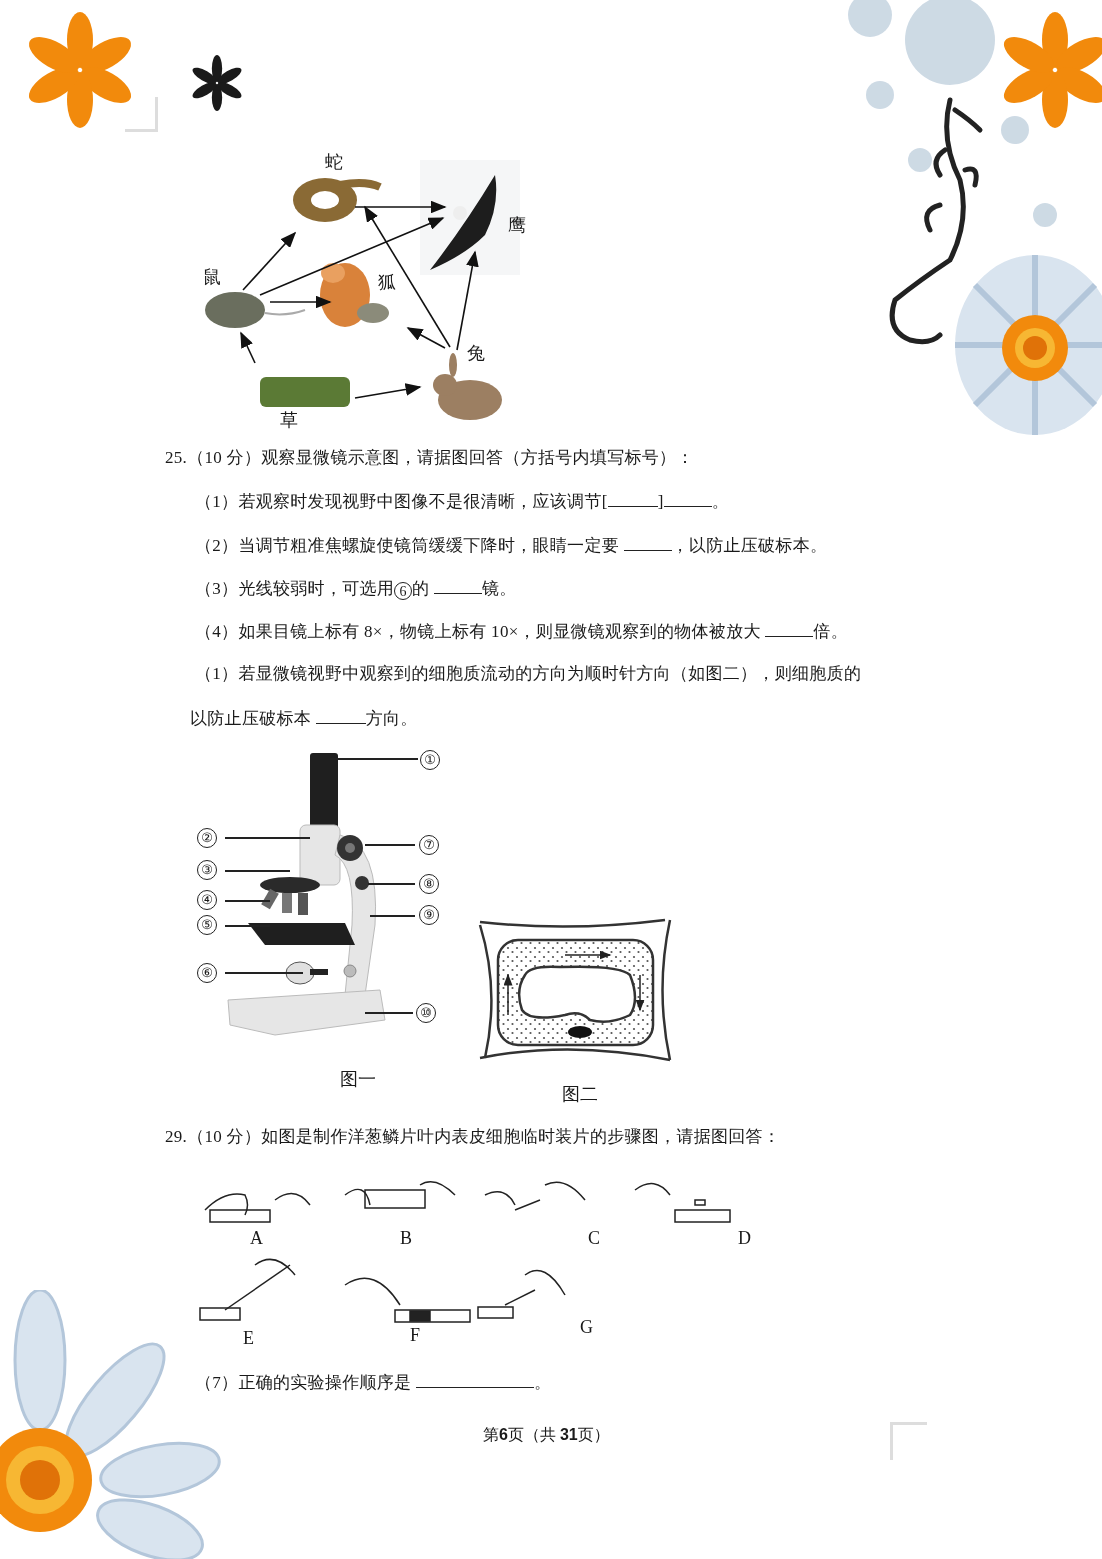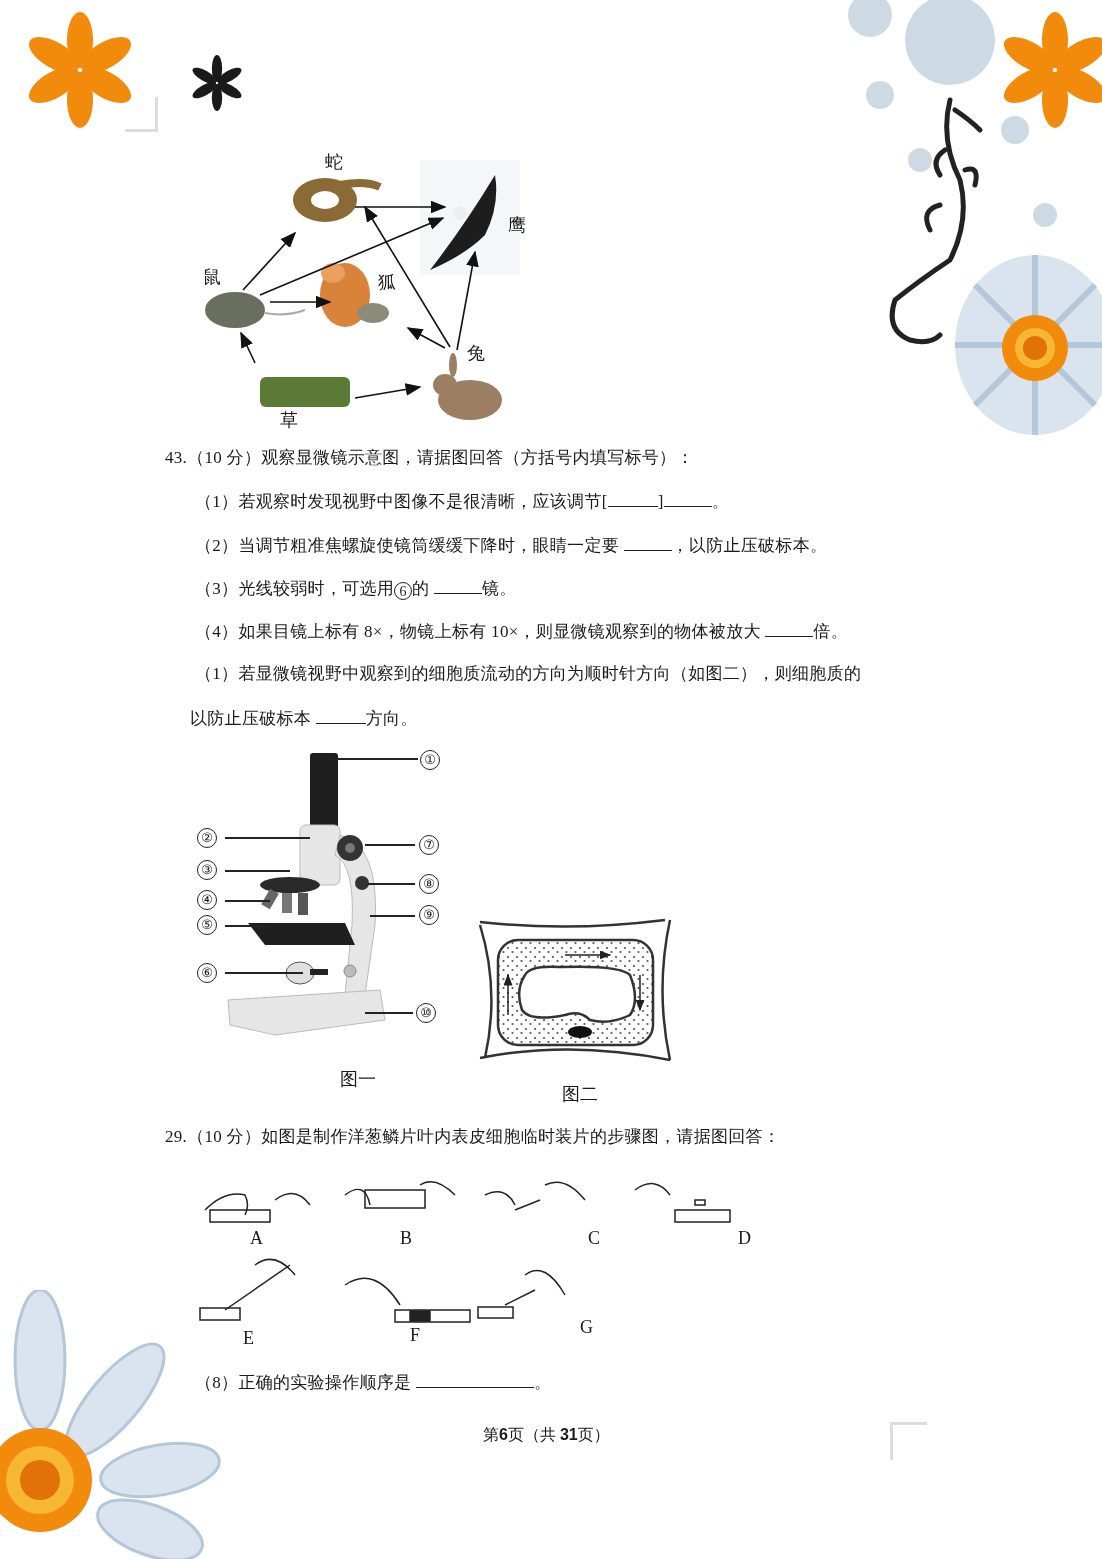--- a/index.html
+++ b/index.html
@@ -150,21 +150,21 @@
     </g>
   </svg>
   <span class="animal-lbl" style="left:130px;top:5px">蛇</span>
   <span class="animal-lbl" style="left:313px;top:68px">鹰</span>
   <span class="animal-lbl" style="left:8px;top:120px">鼠</span>
   <span class="animal-lbl" style="left:183px;top:125px">狐</span>
   <span class="animal-lbl" style="left:272px;top:196px">兔</span>
   <span class="animal-lbl" style="left:85px;top:263px">草</span>
 </div>
 
-<div class="q" style="left:165px;top:447px">43.（10 分）观察显微镜示意图，请据图回答（方括号内填写标号）：</div>
+<div class="q" style="left:165px;top:447px">25.（10 分）观察显微镜示意图，请据图回答（方括号内填写标号）：</div>
 
 <div class="q" style="left:195px;top:490px">
   <span>（1）若观察时发现视野中图像不是很清晰，应该调节[</span><span class="blank" style="width:50px"></span><span>]</span><span class="blank" style="width:48px"></span><span>。</span>
 </div>
 
 <div class="q" style="left:195px;top:534px">
   <span>（2）当调节粗准焦螺旋使镜筒缓缓下降时，眼睛一定要 </span><span class="blank" style="width:48px"></span><span>，以防止压破标本。</span>
 </div>
 
 <div class="q" style="left:195px;top:577px">
@@ -299,18 +299,18 @@
   <span class="step-lbl" style="left:55px;top:63px">A</span>
   <span class="step-lbl" style="left:205px;top:63px">B</span>
   <span class="step-lbl" style="left:393px;top:63px">C</span>
   <span class="step-lbl" style="left:543px;top:63px">D</span>
   <span class="step-lbl" style="left:48px;top:163px">E</span>
   <span class="step-lbl" style="left:215px;top:160px">F</span>
   <span class="step-lbl" style="left:385px;top:152px">G</span>
 </div>
 
 <div class="q" style="left:195px;top:1371px">
-  <span>（8）正确的实验操作顺序是 </span><span class="blank" style="width:118px"></span><span>。</span>
+  <span>（7）正确的实验操作顺序是 </span><span class="blank" style="width:118px"></span><span>。</span>
 </div>
 
 <div class="footer" style="left:483px;top:1425px">
   <span>第</span><b>6</b><span>页（共 </span><b>31</b><span>页）</span>
 </div>
 
 </body></html>

